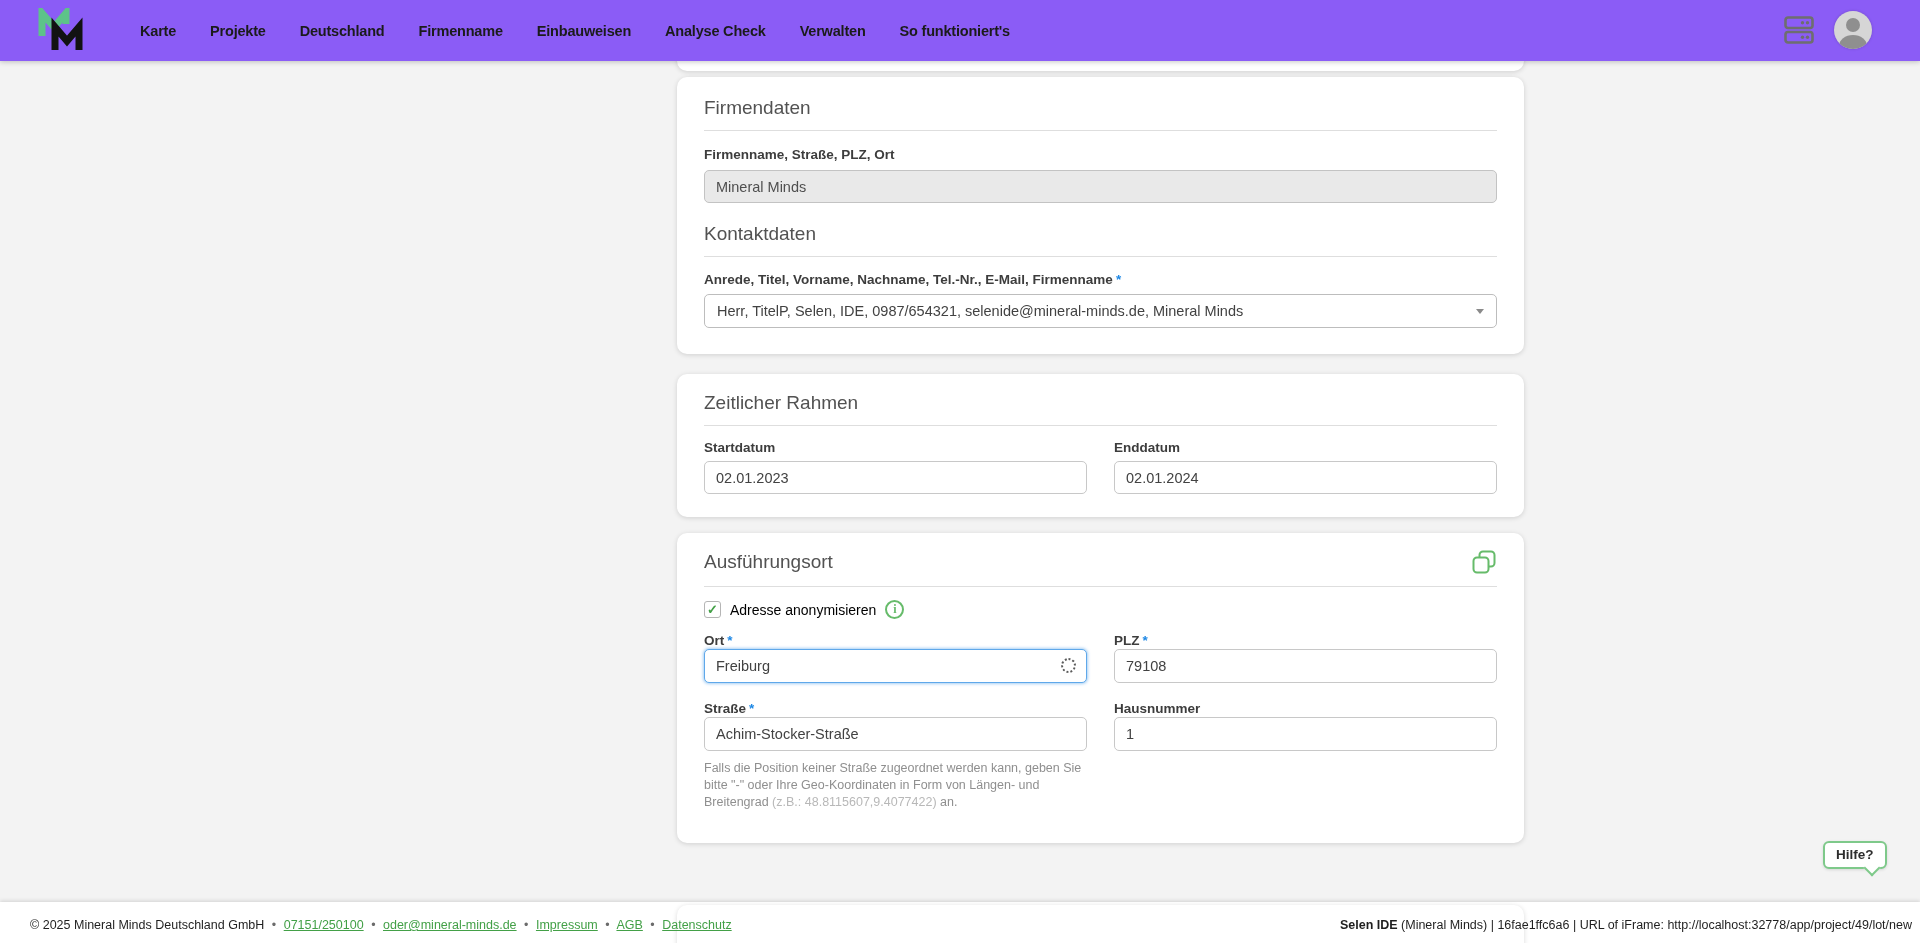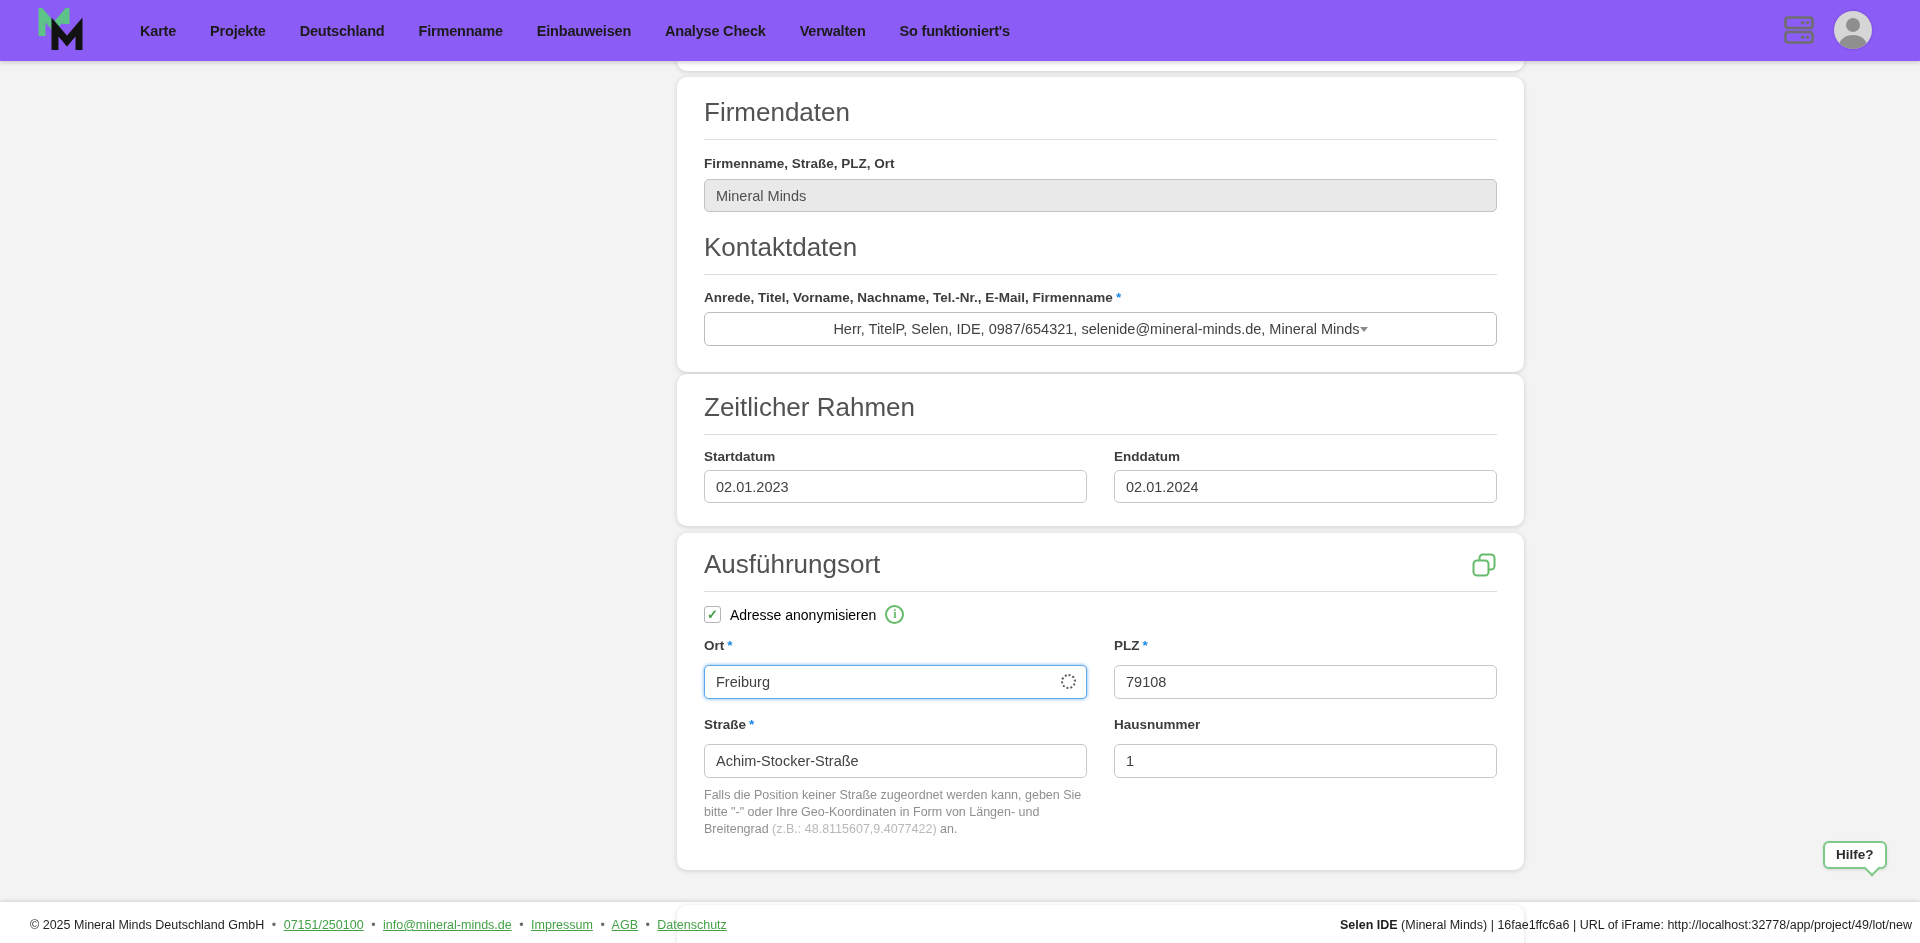--- a/index.html
+++ b/index.html
@@ -42,40 +42,40 @@
   .card {
     position:absolute; left:0; width:847px; background:#fff;
     border-radius:10px; box-shadow:0 1px 5px rgba(0,0,0,.15);
   }
   .card-top-partial { top:21px; height:50px; z-index:1; }
   .card-1 { top:77px;  padding:20px 27px 26px; }
   .card-2 { top:374px; padding:18px 27px 23px; }
   .card-3 { top:533px; padding:16px 27px 32px; }
   .card-bottom-partial { top:905px; height:80px; z-index:41; }
 
-  .card-title { font-size:26px; font-weight:400; color:#525252; }
+  .card-title { font-size:19px; font-weight:400; color:#525252; }
   .rule { border:none; border-top:1px solid #dedede; margin-top:11px; }
 
   .field-label { font-size:13.5px; font-weight:700; color:#3d3d3d; }
   .req { color:#1e88e5; font-weight:700; margin-left:3px; }
 
   .text-input {
     width:100%; height:33px; border:1px solid #c8c8c8; border-radius:5px;
     background:#fff; padding:0 11px; font-size:14.5px; color:#424242;
     font-family:"Liberation Sans", sans-serif; outline:none;
   }
   .text-input.readonly { background:#e9e9e9; border-color:#c3c3c3; color:#4f4f4f; }
   .text-input.focused {
     border:1px solid #5fa8ea;
     box-shadow:0 0 3px 1px rgba(95,168,234,.55);
   }
 
   .select-box {
     margin-top:7px; height:34px; border:1px solid #bdbdbd; border-radius:5px;
-    background:#fff; display:flex; align-items:center; justify-content:center;
+    background:#fff; display:flex; align-items:center; justify-content:space-between;
     padding:0 12px; font-size:14.5px; color:#424242; cursor:pointer;
   }
   .caret-down {
     width:0; height:0; border-left:4.5px solid transparent;
     border-right:4.5px solid transparent; border-top:5.5px solid #8a8a8a;
   }
 
   .form-grid { display:grid; grid-template-columns:1fr 1fr; column-gap:27px; }
 
   .title-row { display:flex; align-items:center; justify-content:space-between; }
@@ -129,21 +129,21 @@
   .footer-right {
     position:absolute; right:8px; bottom:11px; z-index:42;
     font-size:12.5px; color:#1f1f1f; white-space:nowrap;
   }
   .footer-link { color:#43a047; text-decoration:underline; cursor:pointer; }
   .footer-sep { color:#6b6b6b; margin:0 4px; }
   .bold { font-weight:700; }
 
   .mt16 { margin-top:16px; } .mt15 { margin-top:15px; } .mt14 { margin-top:14px; }
   .mt20 { margin-top:20px; } .mt18 { margin-top:18px; } .mt8 { margin-top:8px; }
-  .mt7 { margin-top:12px;text-decoration:underline; } .mt6 { margin-top:6px; }
+  .mt7 { margin-top:1px;text-decoration:underline; } .mt6 { margin-top:6px; }
 </style>
 </head>
 <body>
 
 <div class="navbar">
   <div class="logo">
     <svg width="46" height="45" viewBox="0 0 46 45">
       <polyline points="4,28 4,5 16,19 28,5 28,16" fill="none" stroke="#5dc389" stroke-width="7" stroke-linejoin="miter"></polyline>
       <polyline points="17,42 17,19 29,33 41,19 41,42" fill="none" stroke="#121212" stroke-width="7" stroke-linejoin="miter"></polyline>
     </svg>
@@ -277,21 +277,21 @@
 </div>
 
 <div class="help-bubble">Hilfe?</div>
 
 <div class="footer-bg"></div>
 <div class="footer-left">
   <span>© 2025 Mineral Minds Deutschland GmbH</span>
   <span class="footer-sep">•</span>
   <span class="footer-link">07151/250100</span>
   <span class="footer-sep">•</span>
-  <span class="footer-link">info@mineral-minds.de</span>
+  <span class="footer-link">oder@mineral-minds.de</span>
   <span class="footer-sep">•</span>
   <span class="footer-link">Impressum</span>
   <span class="footer-sep">•</span>
   <span class="footer-link">AGB</span>
   <span class="footer-sep">•</span>
   <span class="footer-link">Datenschutz</span>
 </div>
 <div class="footer-right">
   <span class="bold">Selen IDE</span><span> (Mineral Minds) | 16fae1ffc6a6 | URL of iFrame: http://localhost:32778/app/project/49/lot/new</span>
 </div>

